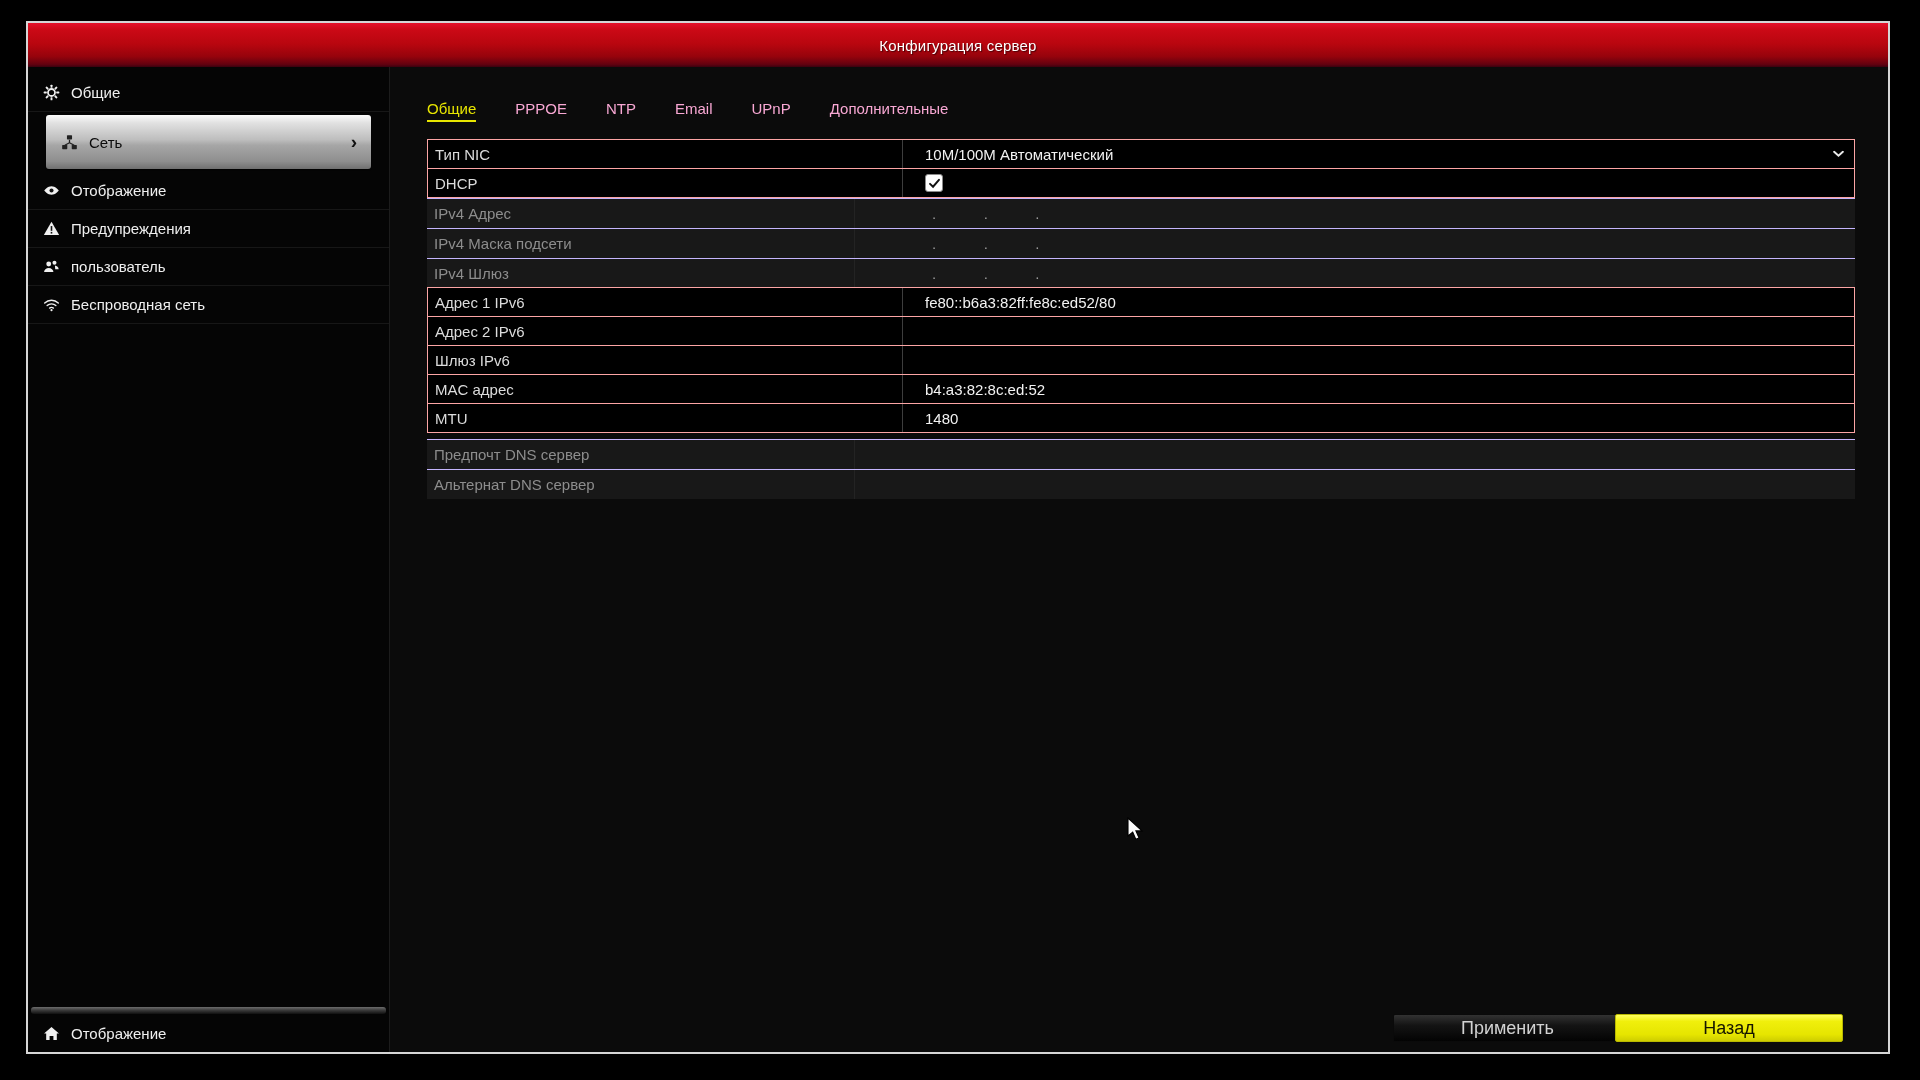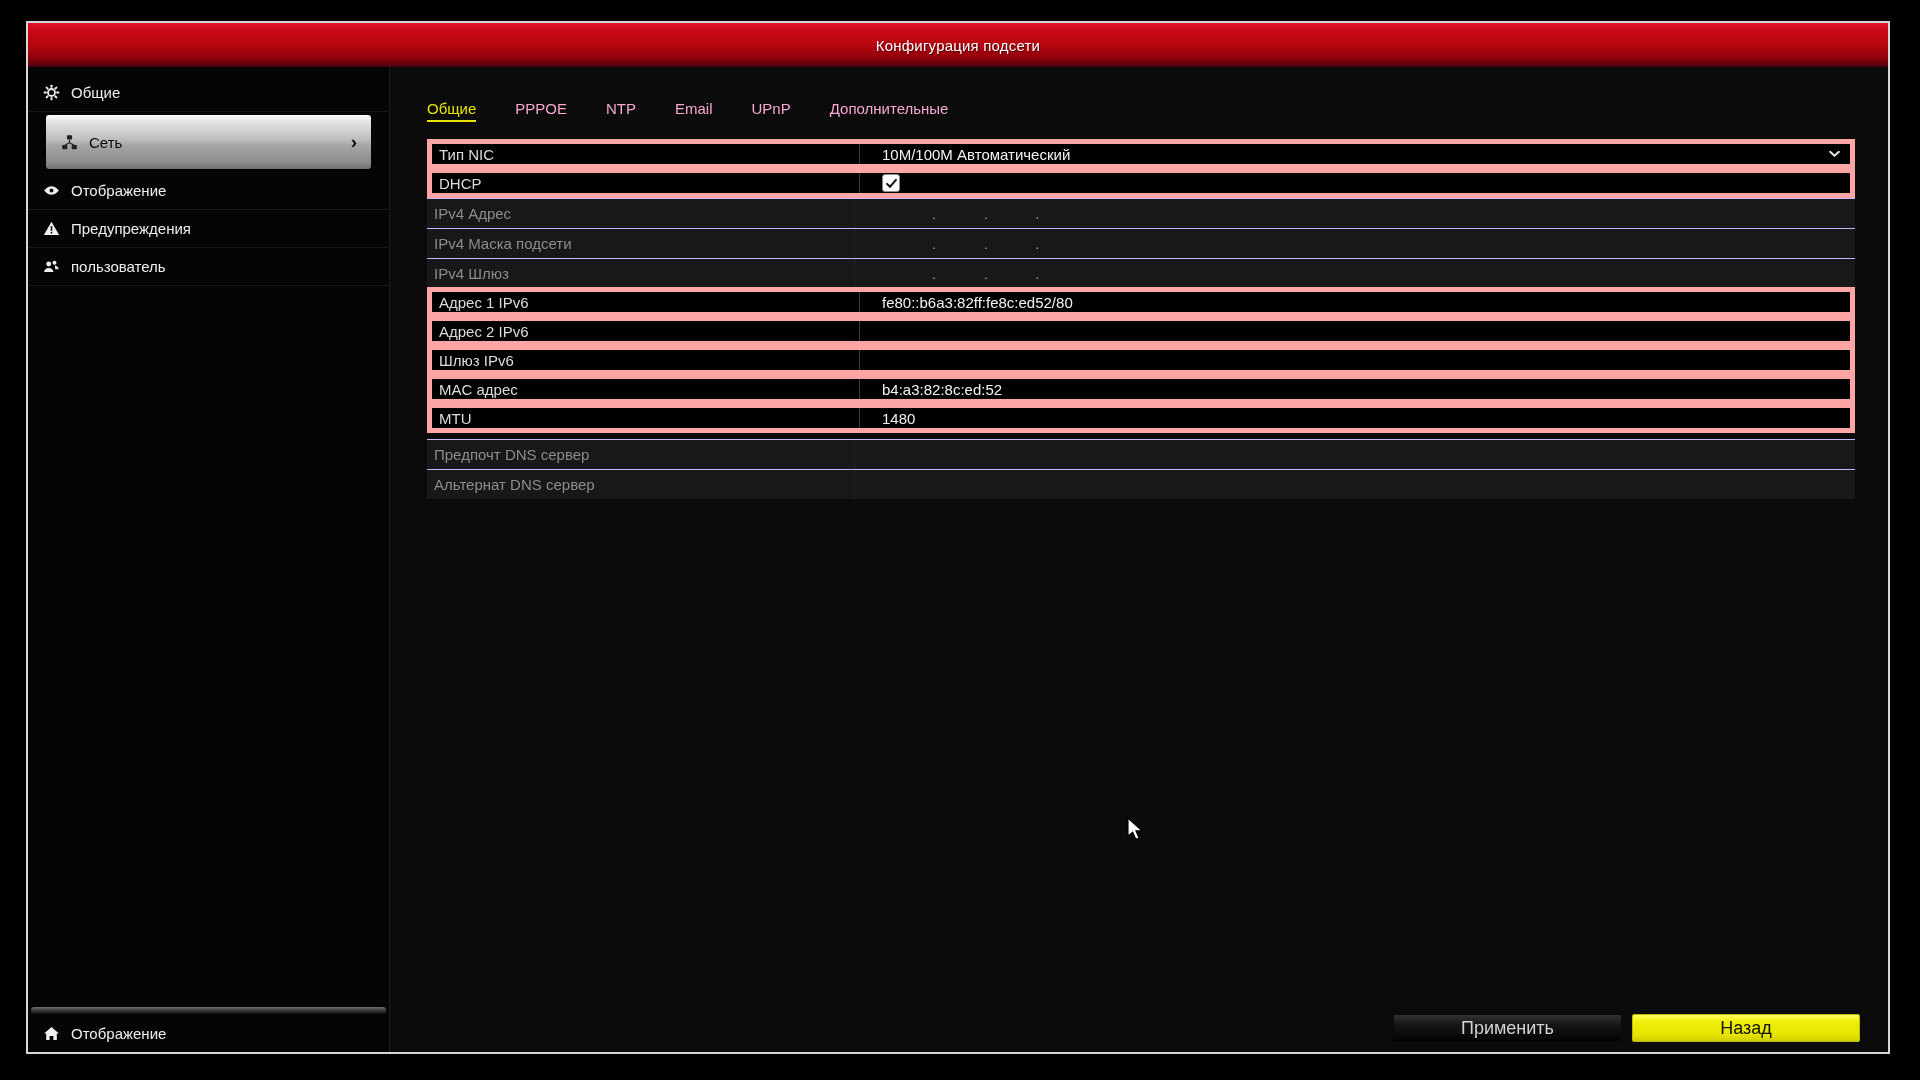--- a/index.html
+++ b/index.html
@@ -28,47 +28,47 @@
          background:linear-gradient(180deg,#6d6d6d 0%,#3c3c3c 45%,#101010 100%);}
   .home-item{height:38px;display:flex;align-items:center;padding-left:13px;color:#efefef;font-size:15px;}
   
   .main{flex:1;position:relative;background:#0b0b0b;}
   .tabs{display:flex;gap:39px;margin:33px 0 0 37px;font-size:15px;}
   .tab{color:#f9a8d4;padding-bottom:3px;cursor:default;}
   .tab.active{color:var(--accent-yellow);border-bottom:2px solid var(--accent-yellow);}
   
   .ftable{margin:18px 0 0 37px;width:1428px;}
   .frow{height:30px;display:flex;align-items:stretch;box-sizing:border-box;font-size:15px;}
-  .frow.bordered{background:#000;border:5px solid #fca5a5;margin-top:-1px;position:relative;z-index:1;}
+  .frow.bordered{background:#000;border:1px solid #fca5a5;margin-top:-1px;position:relative;z-index:1;gap:47px;}
   .frow.flat{background:#181818;border-top:1px solid #c4b5fd;}
   .fcell-label{width:427px;flex:0 0 427px;display:flex;align-items:center;padding-left:7px;box-sizing:border-box;color:#dcdcdc;}
   .frow.flat .fcell-label{color:#8d8d8d;}
   .fcell-value{flex:1;display:flex;align-items:center;padding-left:22px;box-sizing:border-box;color:#f2f2f2;position:relative;}
   .frow.bordered .fcell-value{border-left:1px solid #3d3d3d;}
   .frow.flat .fcell-value{border-left:1px solid #232323;}
   .combo-chevron{position:absolute;right:10px;top:50%;transform:translateY(-50%);line-height:0;}
   .checkbox{width:16px;height:16px;background:#fff;border:1px solid #8a8a8a;border-radius:3px;
             display:flex;align-items:center;justify-content:center;}
   .ip-dots{white-space:pre;color:#9a9a9a;padding-left:55px;letter-spacing:1px;}
   .dns-gap{height:6px;}
   
   .btn{position:absolute;bottom:10px;height:28px;display:flex;align-items:center;justify-content:center;
        font-size:18px;border-radius:2px;box-sizing:border-box;cursor:default;}
   .btn-apply{right:266px;width:229px;color:#d2d2d2;border:1px solid #0a0a0a;
        background:linear-gradient(180deg,#323232 0%,#141414 40%,#030303 100%);}
-  .btn-back{right:28px;width:228px;color:#141400;border:1px solid #b9b900;
+  .btn-back{right:45px;width:228px;color:#141400;border:1px solid #b9b900;
        background:linear-gradient(180deg,#ffff5e 0%,var(--back-yellow) 25%,#e6e500 75%,#cfce00 100%);margin-left:46px;}
   .cursor{position:absolute;left:1127px;top:817px;z-index:50;line-height:0;}
 </style>
 </head>
 <body>
 
 <div class="window">
   <div class="titlebar">
-    <span>Конфигурация подсети</span>
+    <span>Конфигурация сервер</span>
   </div>
   <div class="content">
     <div class="sidebar">
       <div id="nav-list">
           <div class="nav-item">
             <span class="nav-icon">
               <svg viewBox="0 0 16 16" width="17" height="17">
                 <g fill="currentColor">
                   <rect x="7.1" y="0.6" width="1.8" height="3" rx="0.6" transform="rotate(0 8 8)"></rect>
                   <rect x="7.1" y="0.6" width="1.8" height="3" rx="0.6" transform="rotate(45 8 8)"></rect>
@@ -122,20 +122,31 @@
           <div class="nav-item">
             <span class="nav-icon">
               <svg viewBox="0 0 16 16" width="17" height="17" fill="currentColor">
                 <circle cx="10.8" cy="4.5" r="1.9"></circle>
                 <path d="M11.2 7.1c2 .3 3.5 1.7 3.5 3.5h-3.2z"></path>
                 <circle cx="5.4" cy="5.6" r="2.3"></circle>
                 <path d="M1 13.2c0-2.3 2-3.9 4.4-3.9s4.4 1.6 4.4 3.9z"></path>
               </svg>
             </span>
             <span>пользователь</span>
+          </div>
+          <div class="nav-item">
+            <span class="nav-icon">
+              <svg viewBox="0 0 16 16" width="17" height="17" fill="none" stroke="currentColor" stroke-width="1.3" stroke-linecap="round">
+                <path d="M1.6 6.6a9.2 9.2 0 0 1 12.8 0"></path>
+                <path d="M3.9 9a6 6 0 0 1 8.2 0"></path>
+                <path d="M6.2 11.4a2.9 2.9 0 0 1 3.6 0"></path>
+                <circle cx="8" cy="13.3" r="1" fill="currentColor" stroke="none"></circle>
+              </svg>
+            </span>
+            <span>Беспроводная сеть</span>
           </div>
         </div>
       <div class="sidebar-bottom">
         <div class="ridge"></div>
         <div class="home-item">
           <span class="nav-icon" id="home-icon-slot">
               <svg viewBox="0 0 16 16" width="17" height="17" fill="currentColor">
                 <path d="M8 1.8 15 8h-2v6H9.8v-3.6H6.2V14H3V8H1z"></path>
               </svg>
             </span>

